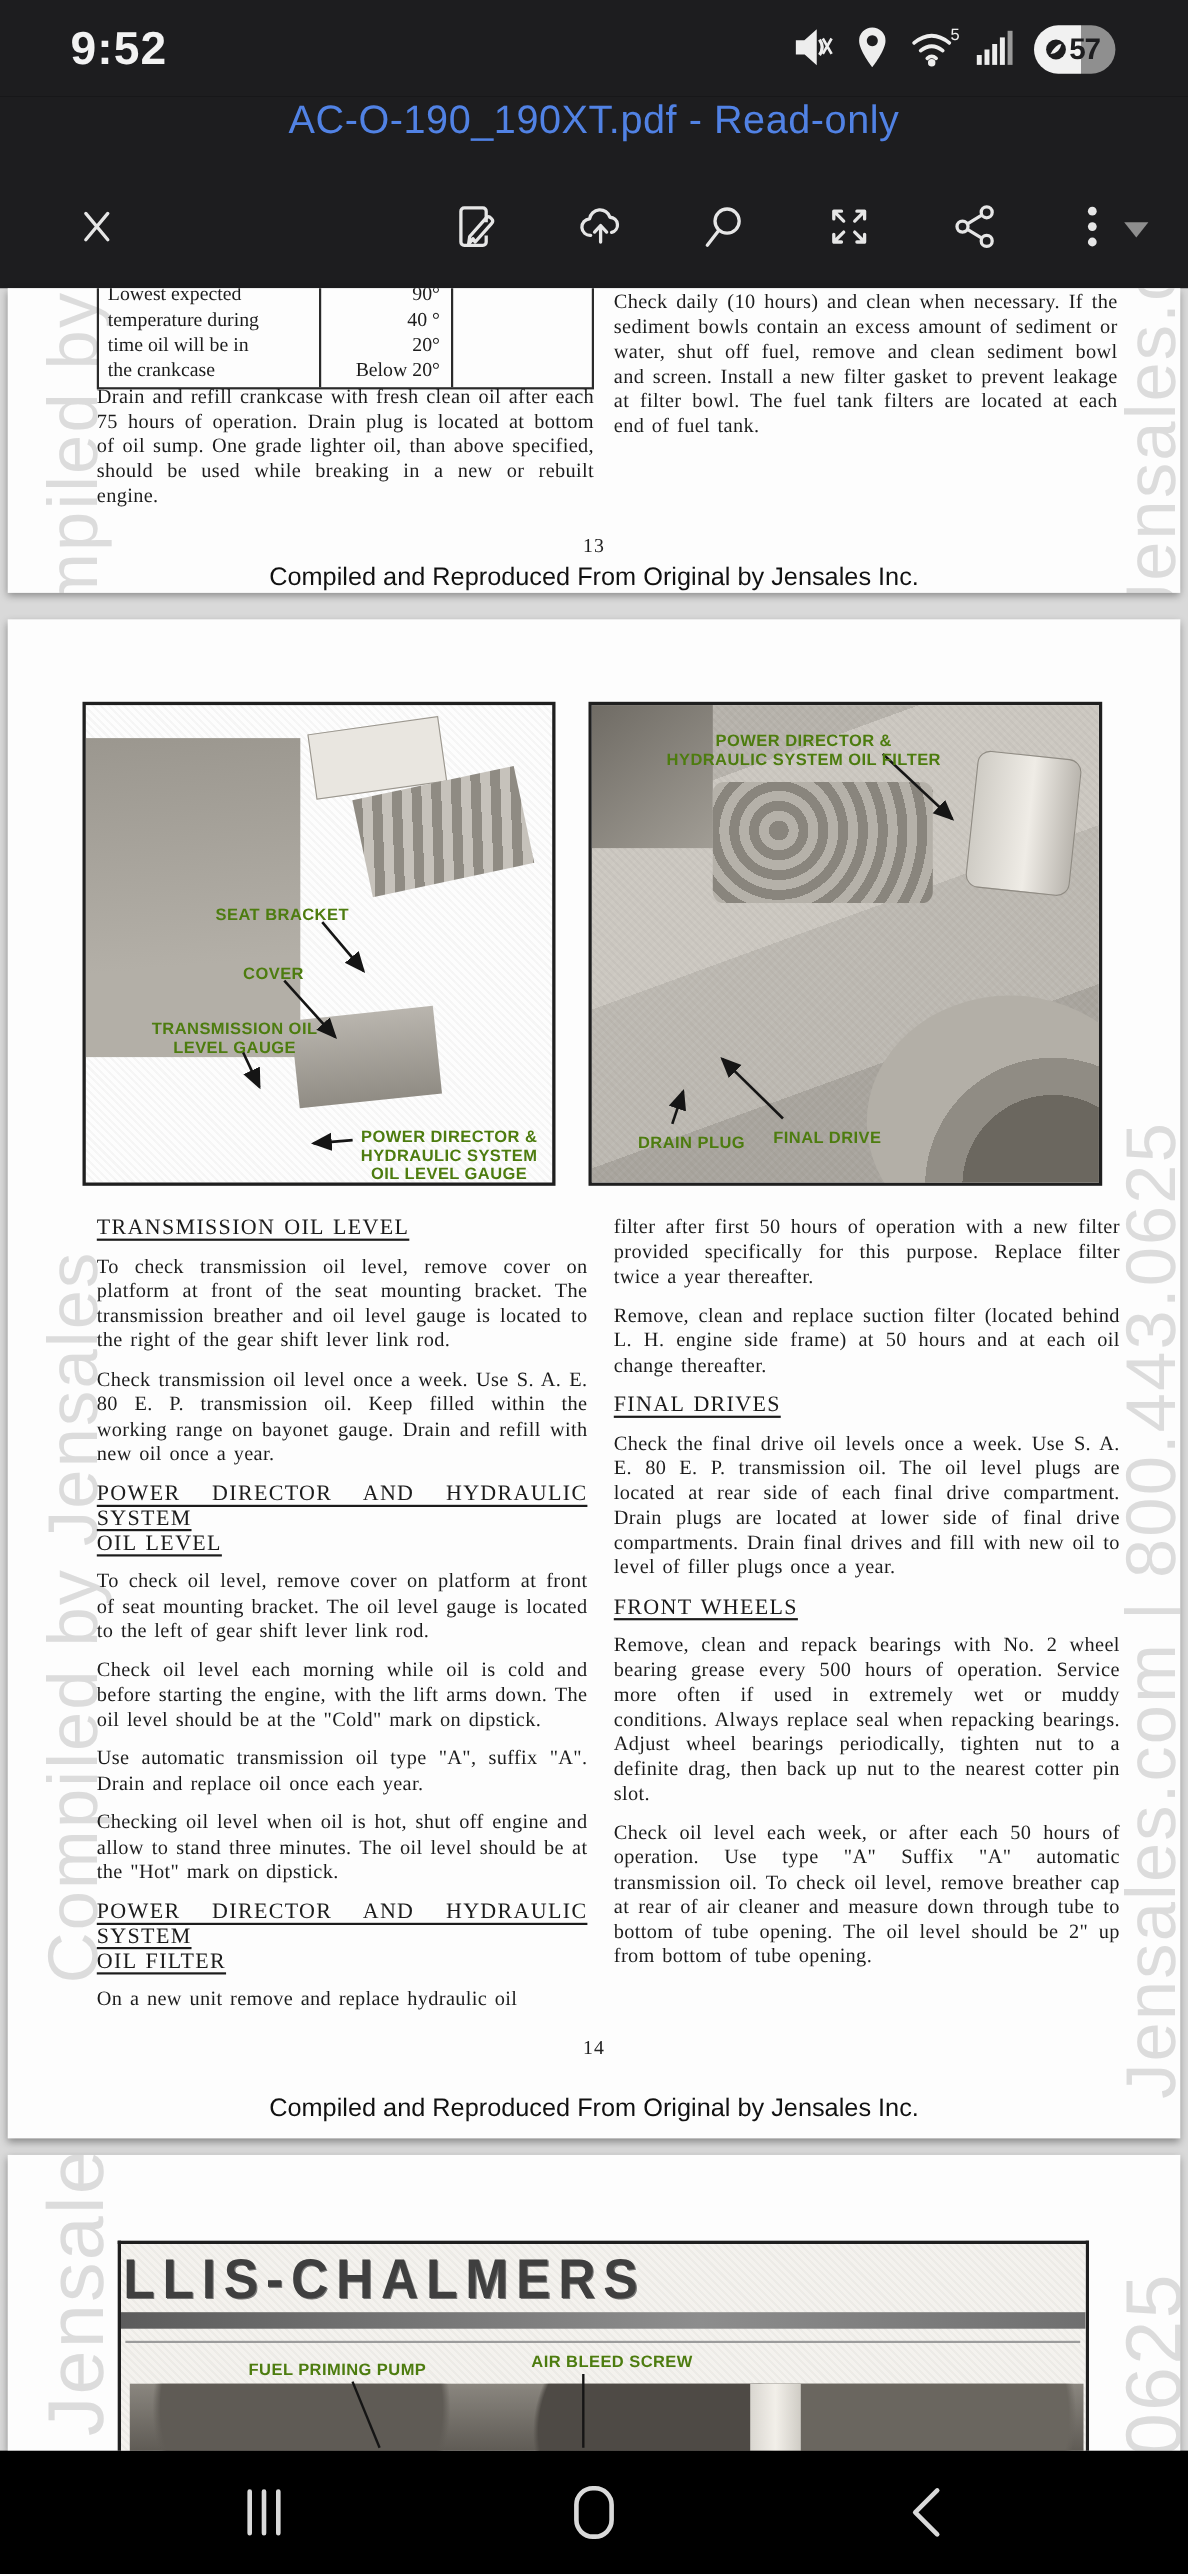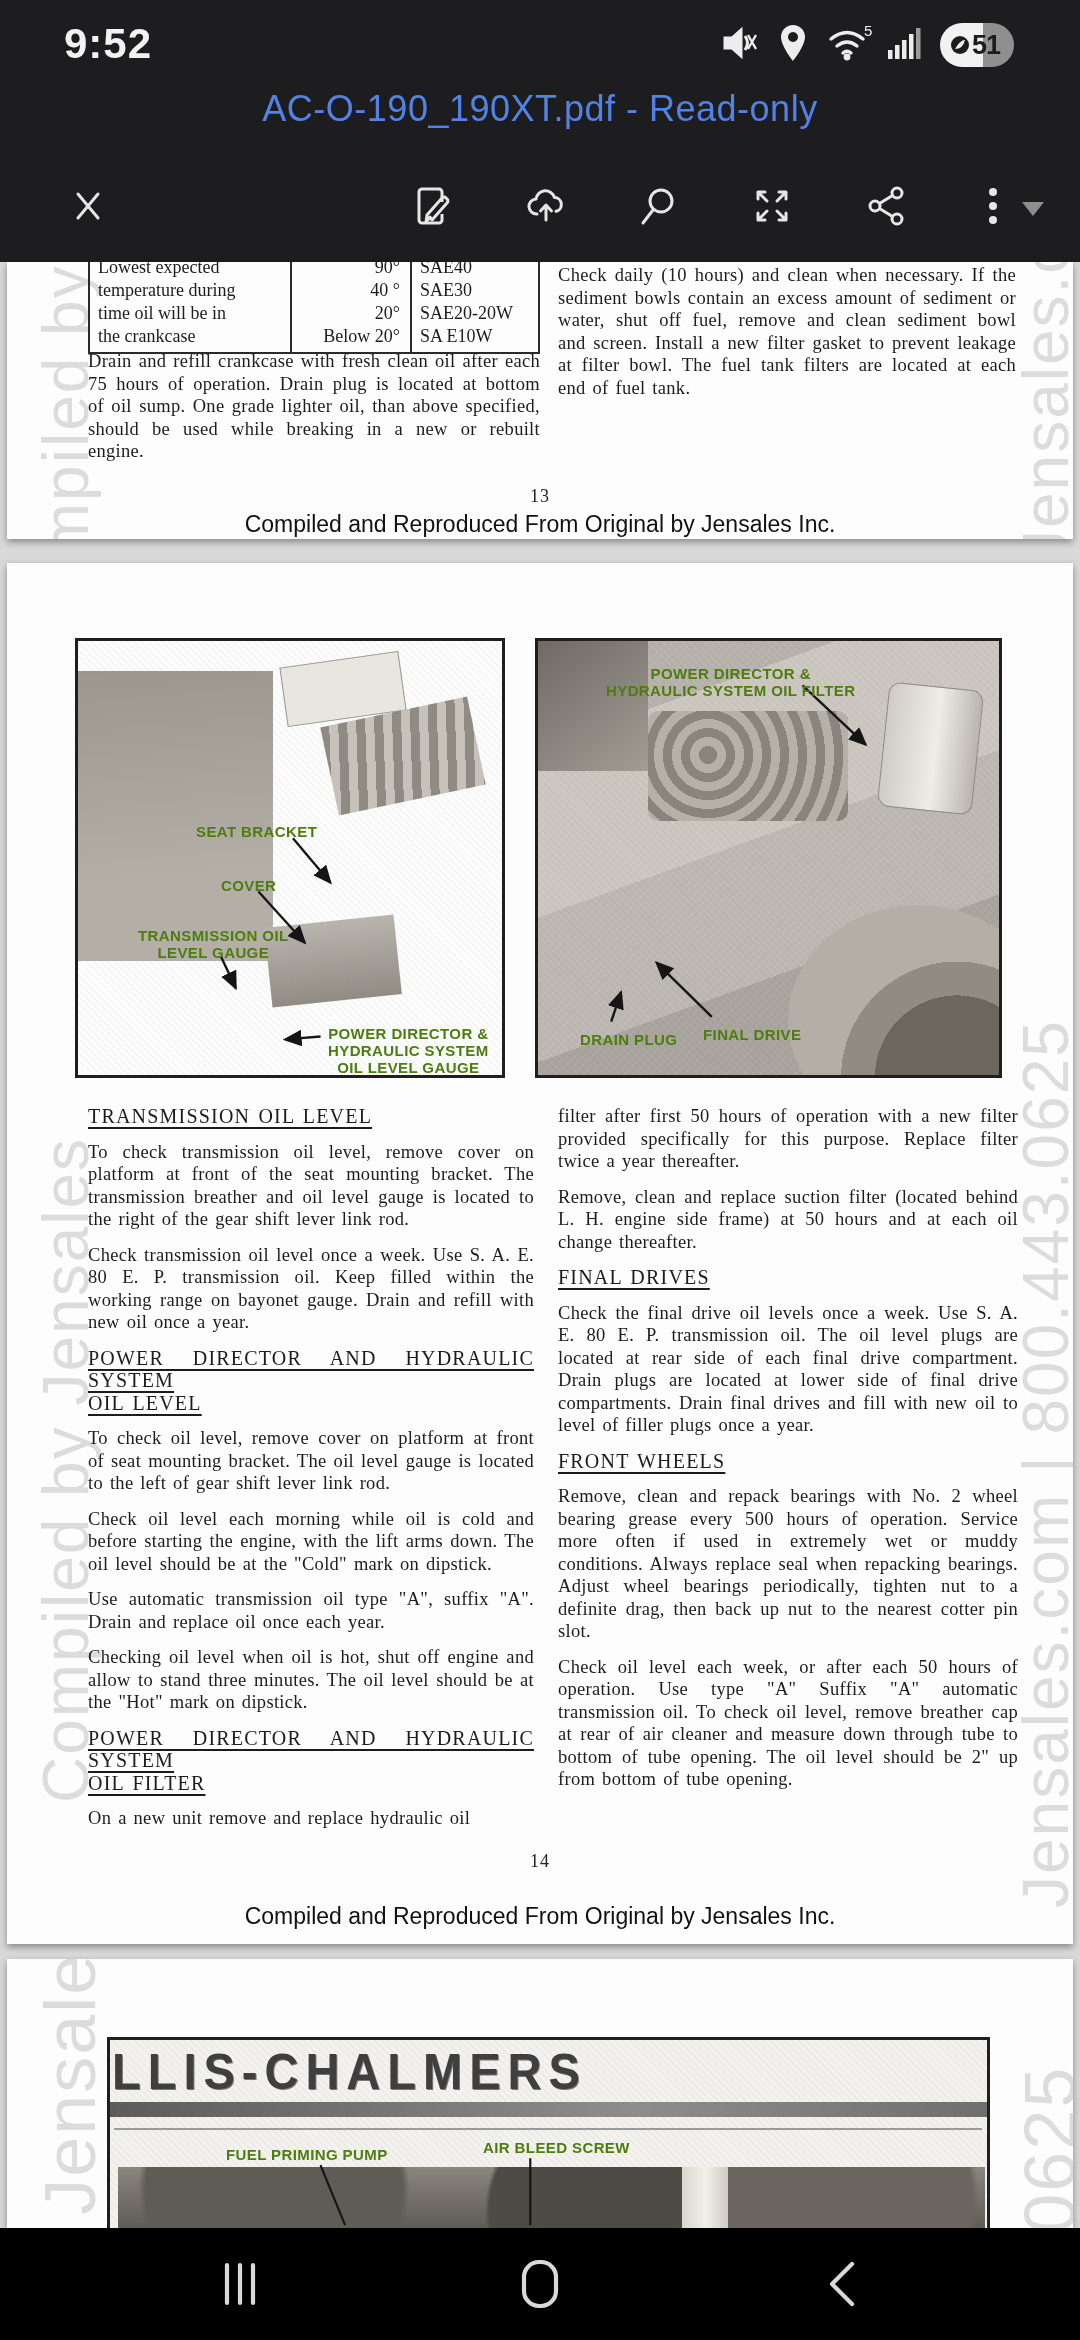--- a/index.html
+++ b/index.html
@@ -143,21 +143,21 @@
             <rect x="23" y="12" width="4.5" height="25"></rect>
         <rect x="30" y="6" width="4.5" height="31" fill="#9a9a9a"></rect>
           </g>
         </svg>
     </span>
     <span class="battery">
       <svg width="20" height="20" viewBox="0 0 20 20">
           <circle cx="10" cy="10" r="9" fill="#1d1d1f"></circle>
           <path d="M5 14 q5 -9 10 -9 q-2 9 -10 9 z" fill="#f1f1f1"></path>
         </svg>
-      <span class="pct">51</span>
+      <span class="pct">57</span>
     </span>
   </div>
 </div>
 
 <div class="title-bar">
   <span>AC-O-190_190XT.pdf - Read-only</span>
 </div>
 
 <div class="toolbar">
   <span class="tbtn" style="left:66px">
@@ -231,24 +231,20 @@
 
     <div class="t13">
       <div class="c c1">Lowest expected
 temperature during
 time oil will be in
 the crankcase</div>
       <div class="c c2">90°
 40 °
 20°
 Below 20°</div>
-      <div class="c c3">SAE40
-SAE30
-SAE20-20W
-SA E10W</div>
     </div>
     <div class="doc p13-parL">Drain and refill crankcase with fresh clean oil after each 75 hours of operation.  Drain plug is located at bottom of oil sump.  One grade lighter oil, than above specified, should be used while breaking in a new or rebuilt engine.</div>
     <div class="doc p13-colR">Check daily (10 hours) and clean when necessary. If the sediment bowls contain an excess amount of sediment or water, shut off fuel, remove and clean sediment bowl and screen.  Install a new filter gasket to prevent leakage at filter bowl. The fuel tank filters are located at each end of fuel tank.</div>
 
     <div class="pagenum" style="top:224px">13</div>
     <div class="pfooter" style="top:249px">Compiled and Reproduced From Original by Jensales Inc.</div>
   </div>
 
   <div class="page p14">
     <div class="wm" style="left:22px;top:1240px">Compiled by Jensales</div>

